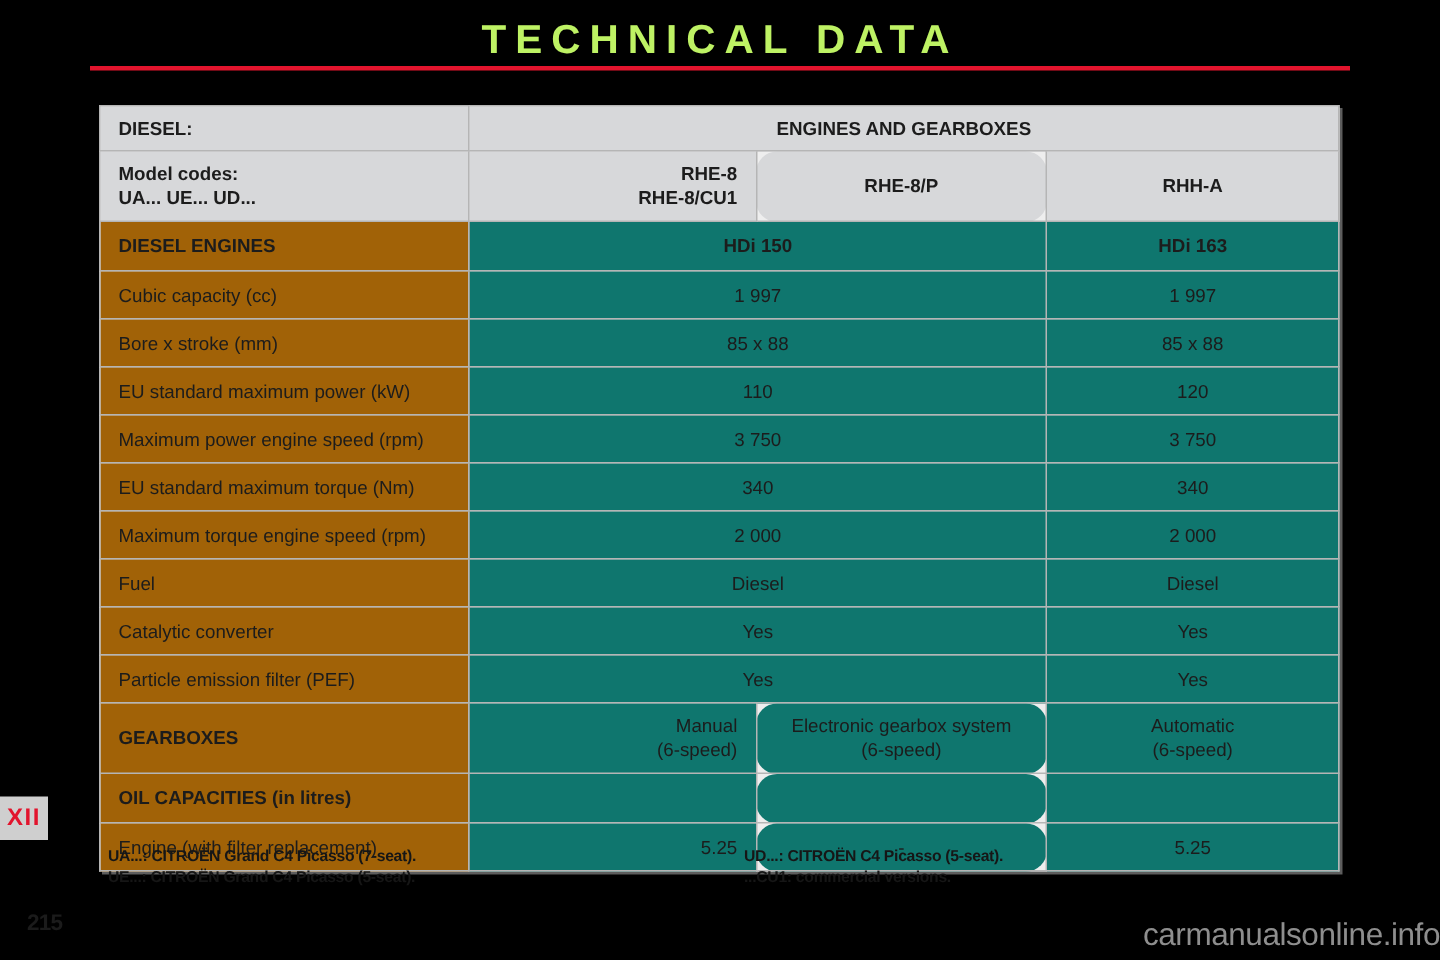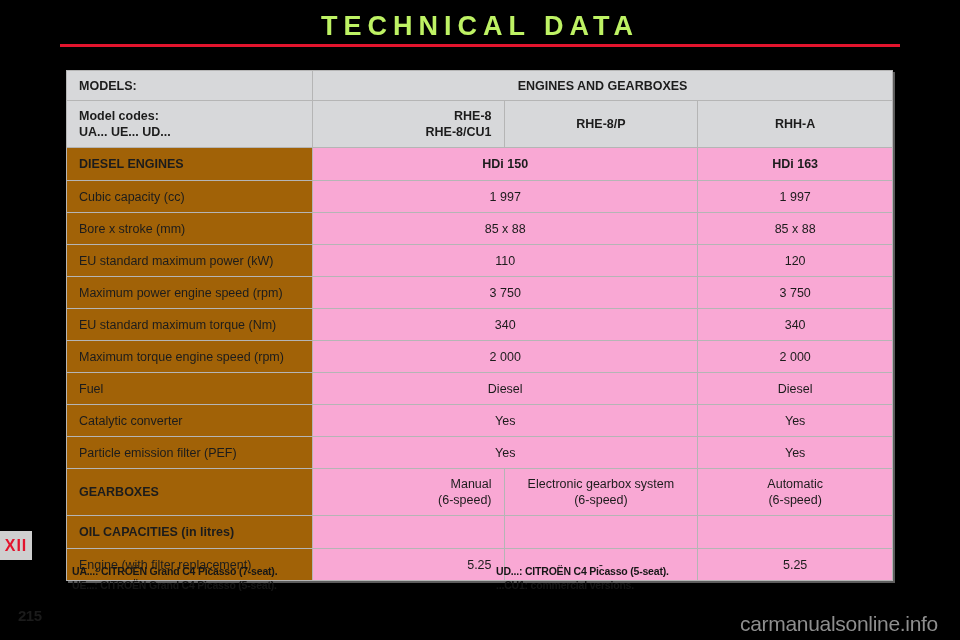--- a/index.html
+++ b/index.html
@@ -49,33 +49,33 @@
     background: #eeeeee;
     border: 1px solid #9a9a9a;
     box-shadow: 2px 2px 0 #5d5d5d;
   }
   #spec-table td {
     border: 1px solid #b5b5b5;
     font-size: 12.5px;
     color: #1c1c1c;
     padding: 0 12px;
     vertical-align: middle;
-    background: #f9a8d4;
+    background: #0f766e;
   }
   
   #spec-table td.lbl {
     width: 250px;
     background: #a16207;
     text-align: left;
   }
   #spec-table td.val {
     text-align: center;
   }
   #spec-table td.c2 { width: 192px; text-align: right; }
-  #spec-table td.c3 { width: 192px; }
+  #spec-table td.c3 { width: 192px; border-radius: 14px; }
   #spec-table td.c4 { width: 193px; }
   .bold { font-weight: bold; }
   .hdr-band td {
     background: #d7d8da !important;
     font-weight: bold;
     font-size: 12.5px;
   }
   .hdr-band td.val { text-align: center; }
   tr.r-tall td { height: 32px; }
   tr.r-std td  { height: 31px; }
@@ -126,37 +126,37 @@
     top: 607px;
     font-size: 15px;
     font-weight: bold;
     color: #1b1b1b;
     letter-spacing: -0.5px;
   }
 
   
   #watermark {
     position: absolute;
-    right: 22px;
+    right: 0;
     bottom: 4px;
     font-size: 21px;
     color: #8e8e8e;
     letter-spacing: -0.3px;
   }
 </style>
 </head>
 <body>
 
 <div id="page-title">TECHNICAL DATA</div>
 <div id="title-rule"></div>
 
 <table id="spec-table">
   <tbody>
     <tr class="hdr-band r-hdr">
-      <td class="lbl">MODELS:</td>
+      <td class="lbl">DIESEL:</td>
       <td class="val" colspan="3">ENGINES AND GEARBOXES</td>
     </tr>
 
     <tr class="hdr-band r-two">
       <td class="lbl">
         <div class="two-line">
           <div>Model codes:</div>
           <div>UA... UE... UD...</div>
         </div>
       </td>

